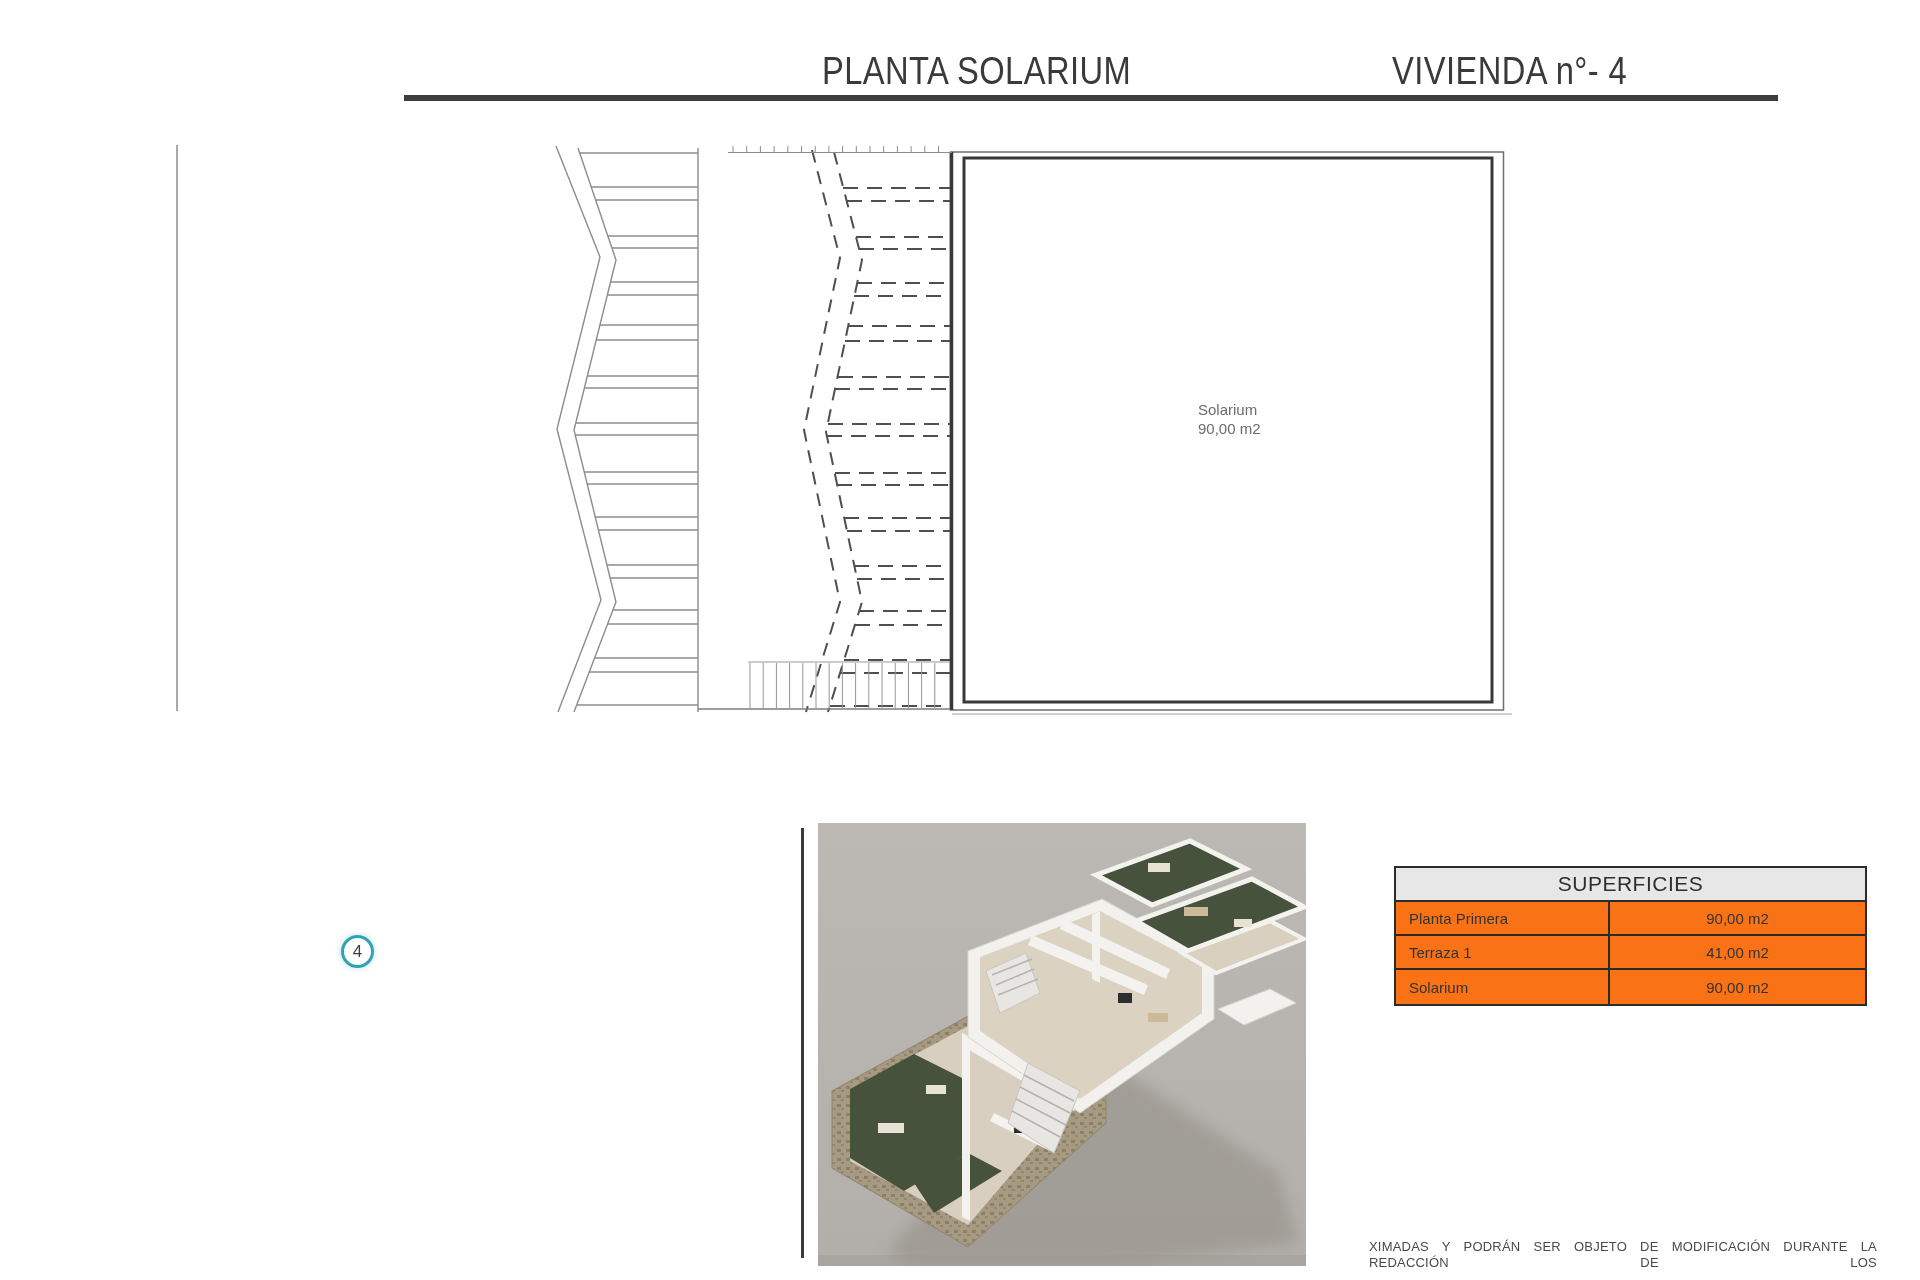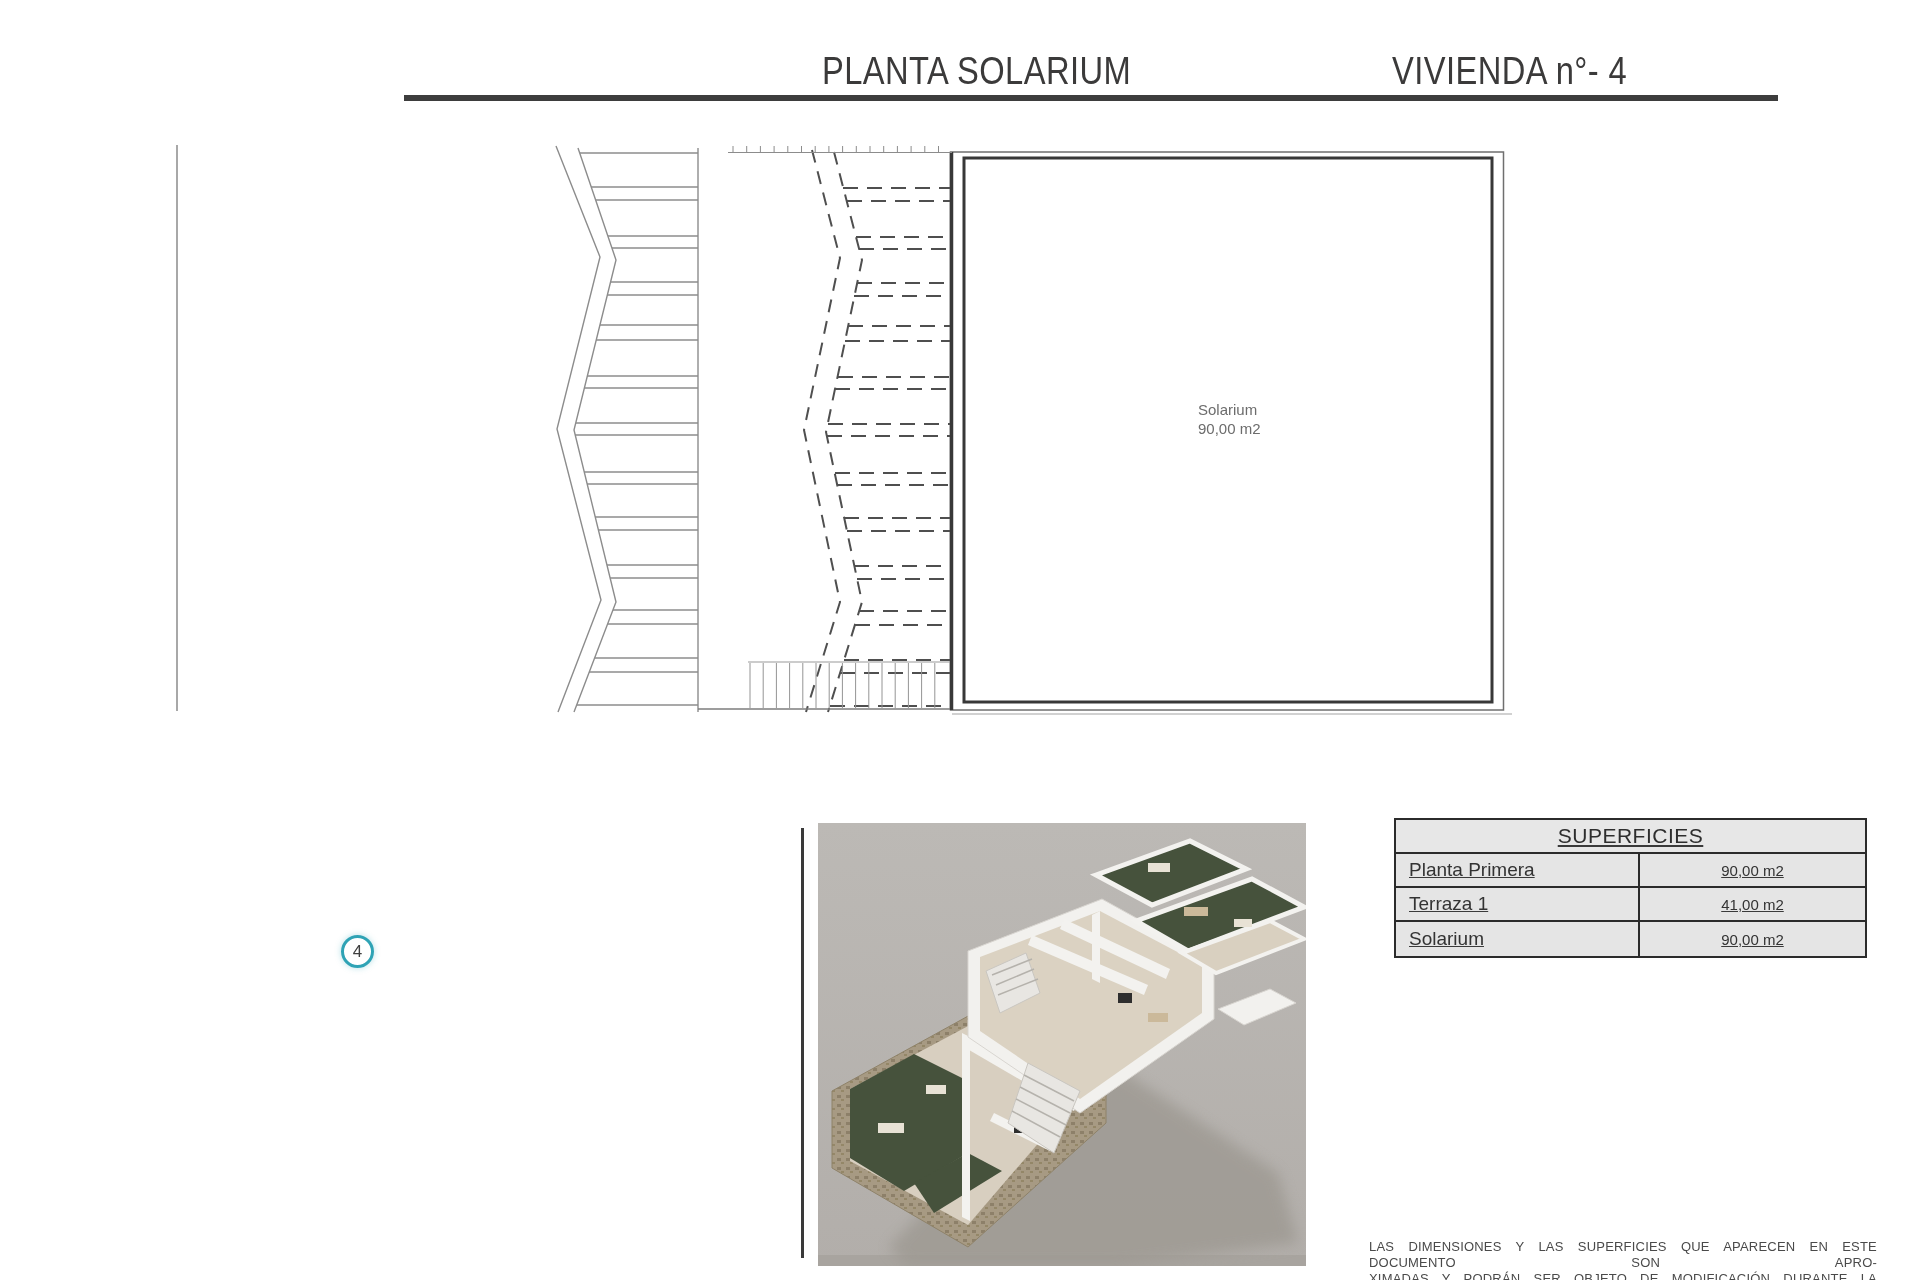--- a/index.html
+++ b/index.html
@@ -24,28 +24,28 @@
                  border:3px solid #2fa3b5; border-radius:50%; display:flex; align-items:center;
                  justify-content:center; font-size:17px; color:#3f3f3f;
                  box-shadow:0 0 6px rgba(47,163,181,.35); }
 
   
   .render-divider { position:absolute; left:801px; top:828px; width:3px; height:430px; background:#3a3a3a; }
   .render { position:absolute; left:818px; top:823px; width:488px; height:443px; overflow:hidden; }
   .render svg { display:block; width:100%; height:100%; }
 
   
-  .sup-table { position:absolute; left:1394px; top:818px; width:473px; border:2px solid #2b2b2b; background:#e5e5e5;text-decoration:underline; }
+  .sup-table { position:absolute; left:1394px; top:866px; width:473px; border:2px solid #2b2b2b; background:#f97316; }
   .sup-header { height:34px; background:#e7e7e7; border-bottom:2px solid #2b2b2b;
                 display:flex; align-items:center; justify-content:center;
                 font-size:21px; letter-spacing:.5px; color:#2e2e2e; }
   .sup-row { display:flex; height:34px; border-bottom:2px solid #2b2b2b; }
   .sup-row:last-child { border-bottom:none; }
-  .sup-label { width:244px; border-right:2px solid #2b2b2b; padding-left:13px;
-               display:flex; align-items:center; font-size:19px; color:#333; }
+  .sup-label { width:214px; border-right:2px solid #2b2b2b; padding-left:13px;
+               display:flex; align-items:center; font-size:15px; color:#333; }
   .sup-value { flex:1; display:flex; align-items:center; justify-content:center;
                font-size:15px; color:#333; }
 
   
   .disclaimer { position:absolute; left:1369px; top:1239px; width:508px;
                 font-size:13px; line-height:16px; color:#4a4a4a; letter-spacing:.2px; }
   .disclaimer .just { text-align:justify; text-align-last:justify; }
 </style>
 </head>
 <body>
@@ -237,16 +237,15 @@
     <div class="sup-label">Terraza 1</div>
     <div class="sup-value">41,00 m2</div>
   </div>
   <div class="sup-row">
     <div class="sup-label">Solarium</div>
     <div class="sup-value">90,00 m2</div>
   </div>
 </div>
 
 <div class="disclaimer">
-  <div class="just">LAS DIMENSIONES Y LAS SUPERFICIES QUE APARECEN EN ESTE DOCUMENTO SON APRO-</div>
   <div class="just">XIMADAS Y PODRÁN SER OBJETO DE MODIFICACIÓN DURANTE LA REDACCIÓN DE LOS</div>
 
 </div>
 
 </body></html>

